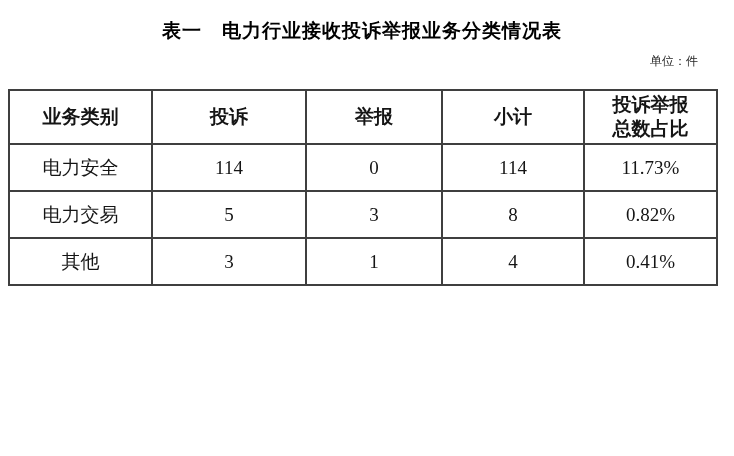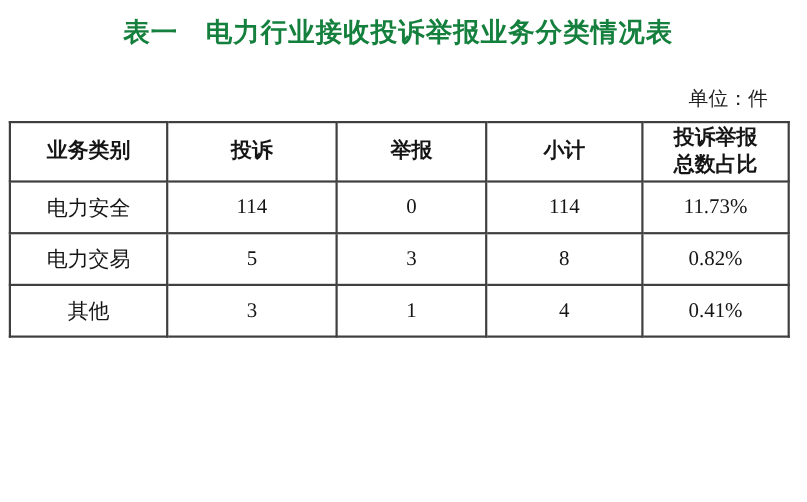--- a/index.html
+++ b/index.html
@@ -14,38 +14,38 @@
     font-family: "Liberation Serif", "DejaVu Serif", serif;
     color: #1a1a1a;
   }
   .doc {
     padding: 14px 0 0 8px;
     width: 708px;
   }
   .doc-title {
     width: 708px;
     text-align: center;
-    font-size: 24px;
+    font-size: 19px;
     font-weight: bold;
     line-height: 33px;
     letter-spacing: 1px;
-    color: #15803d;
+    color: #000000;
     white-space: pre;
   }
   .unit-line {
     width: 708px;
-    margin-top: 30px;
+    margin-top: 6px;
     text-align: right;
     padding-right: 18px;
     box-sizing: border-box;
-    font-size: 18px;
+    font-size: 12px;
     color: #1f1f1f;
   }
   table.data-table {
-    margin-top: 9px;
+    margin-top: 19px;
     border-collapse: collapse;
     table-layout: fixed;
     width: 708px;
   }
   table.data-table th,
   table.data-table td {
     border: 2px solid #3f3f3f;
     text-align: center;
     vertical-align: middle;
     padding: 0;

